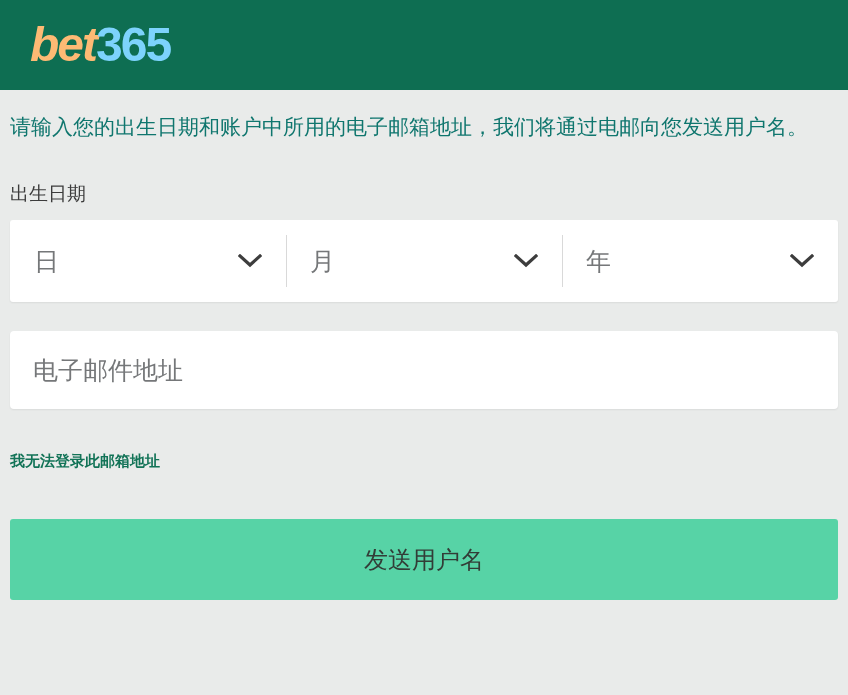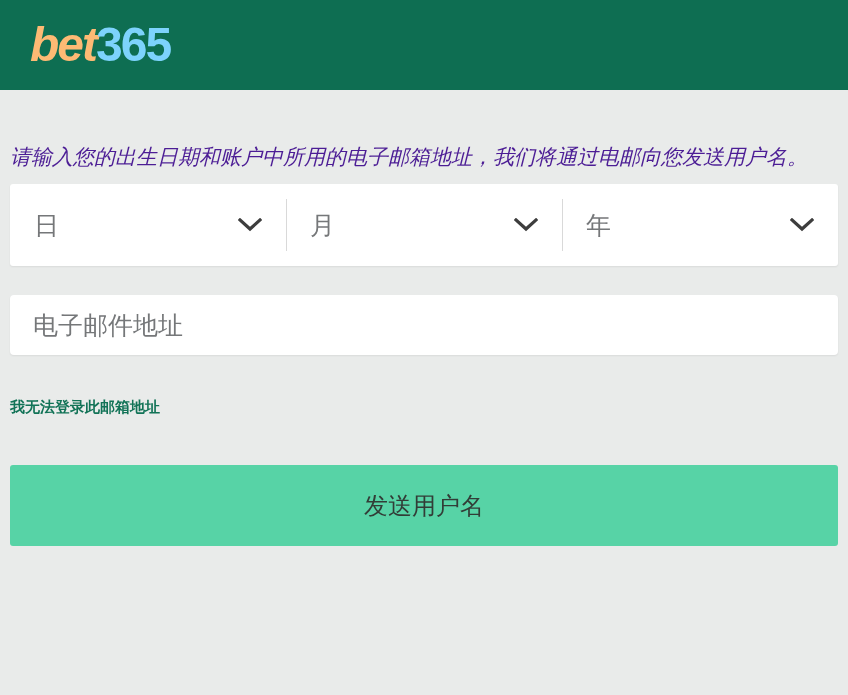--- a/index.html
+++ b/index.html
@@ -30,25 +30,24 @@
     padding: 0 10px;
   }
   .page-title {
     margin-top: 16px;
     font-size: 34px;
     line-height: 44px;
     font-weight: 700;
     color: #1a1a1a;
   }
   .description {
-    margin-top: 53px;
+    margin-top: 23px;
     font-size: 21px;
     line-height: 27px;
-    color: #4c1d95;
-    font-style: italic;
+    color: #0f766e;
   }
   .dob-label {
     margin-top: 42px;
     font-size: 19px;
     line-height: 24px;
     color: #3c3c3c;
   }
   .dob-row {
     margin-top: 14px;
     height: 82px;
@@ -79,21 +78,21 @@
     color: #757779;
   }
   .chevron-down {
     width: 24px;
     height: 14px;
     flex: 0 0 auto;
   }
   .email-input {
     margin-top: 29px;
     width: 100%;
-    height: 60px;
+    height: 78px;
     background: #ffffff;
     border: none;
     outline: none;
     border-radius: 4px;
     box-shadow: 0 1px 2px rgba(0,0,0,0.07);
     padding: 0 23px;
     font-size: 25px;
     color: #333333;
     font-family: "Liberation Sans", "DejaVu Sans", sans-serif;
   }
@@ -132,20 +131,21 @@
   <div class="logo">
     <span class="bet">bet</span><span class="n365">365</span>
   </div>
 </div>
 
 <div class="content">
 
 
   <p class="description">请输入您的出生日期和账户中所用的电子邮箱地址，我们将通过电邮向您发送用户名。</p>
 
+  <div class="dob-label">出生日期</div>
 
   <div class="dob-row">
 
     <div class="dob-select">
       <span class="dob-value">日</span>
       <svg class="chevron-down" viewBox="0 0 24 14">
         <polyline points="2,2 12,11 22,2" fill="none" stroke="#3d3d3d" stroke-width="3.2" stroke-linecap="square"></polyline>
       </svg>
     </div>
 

